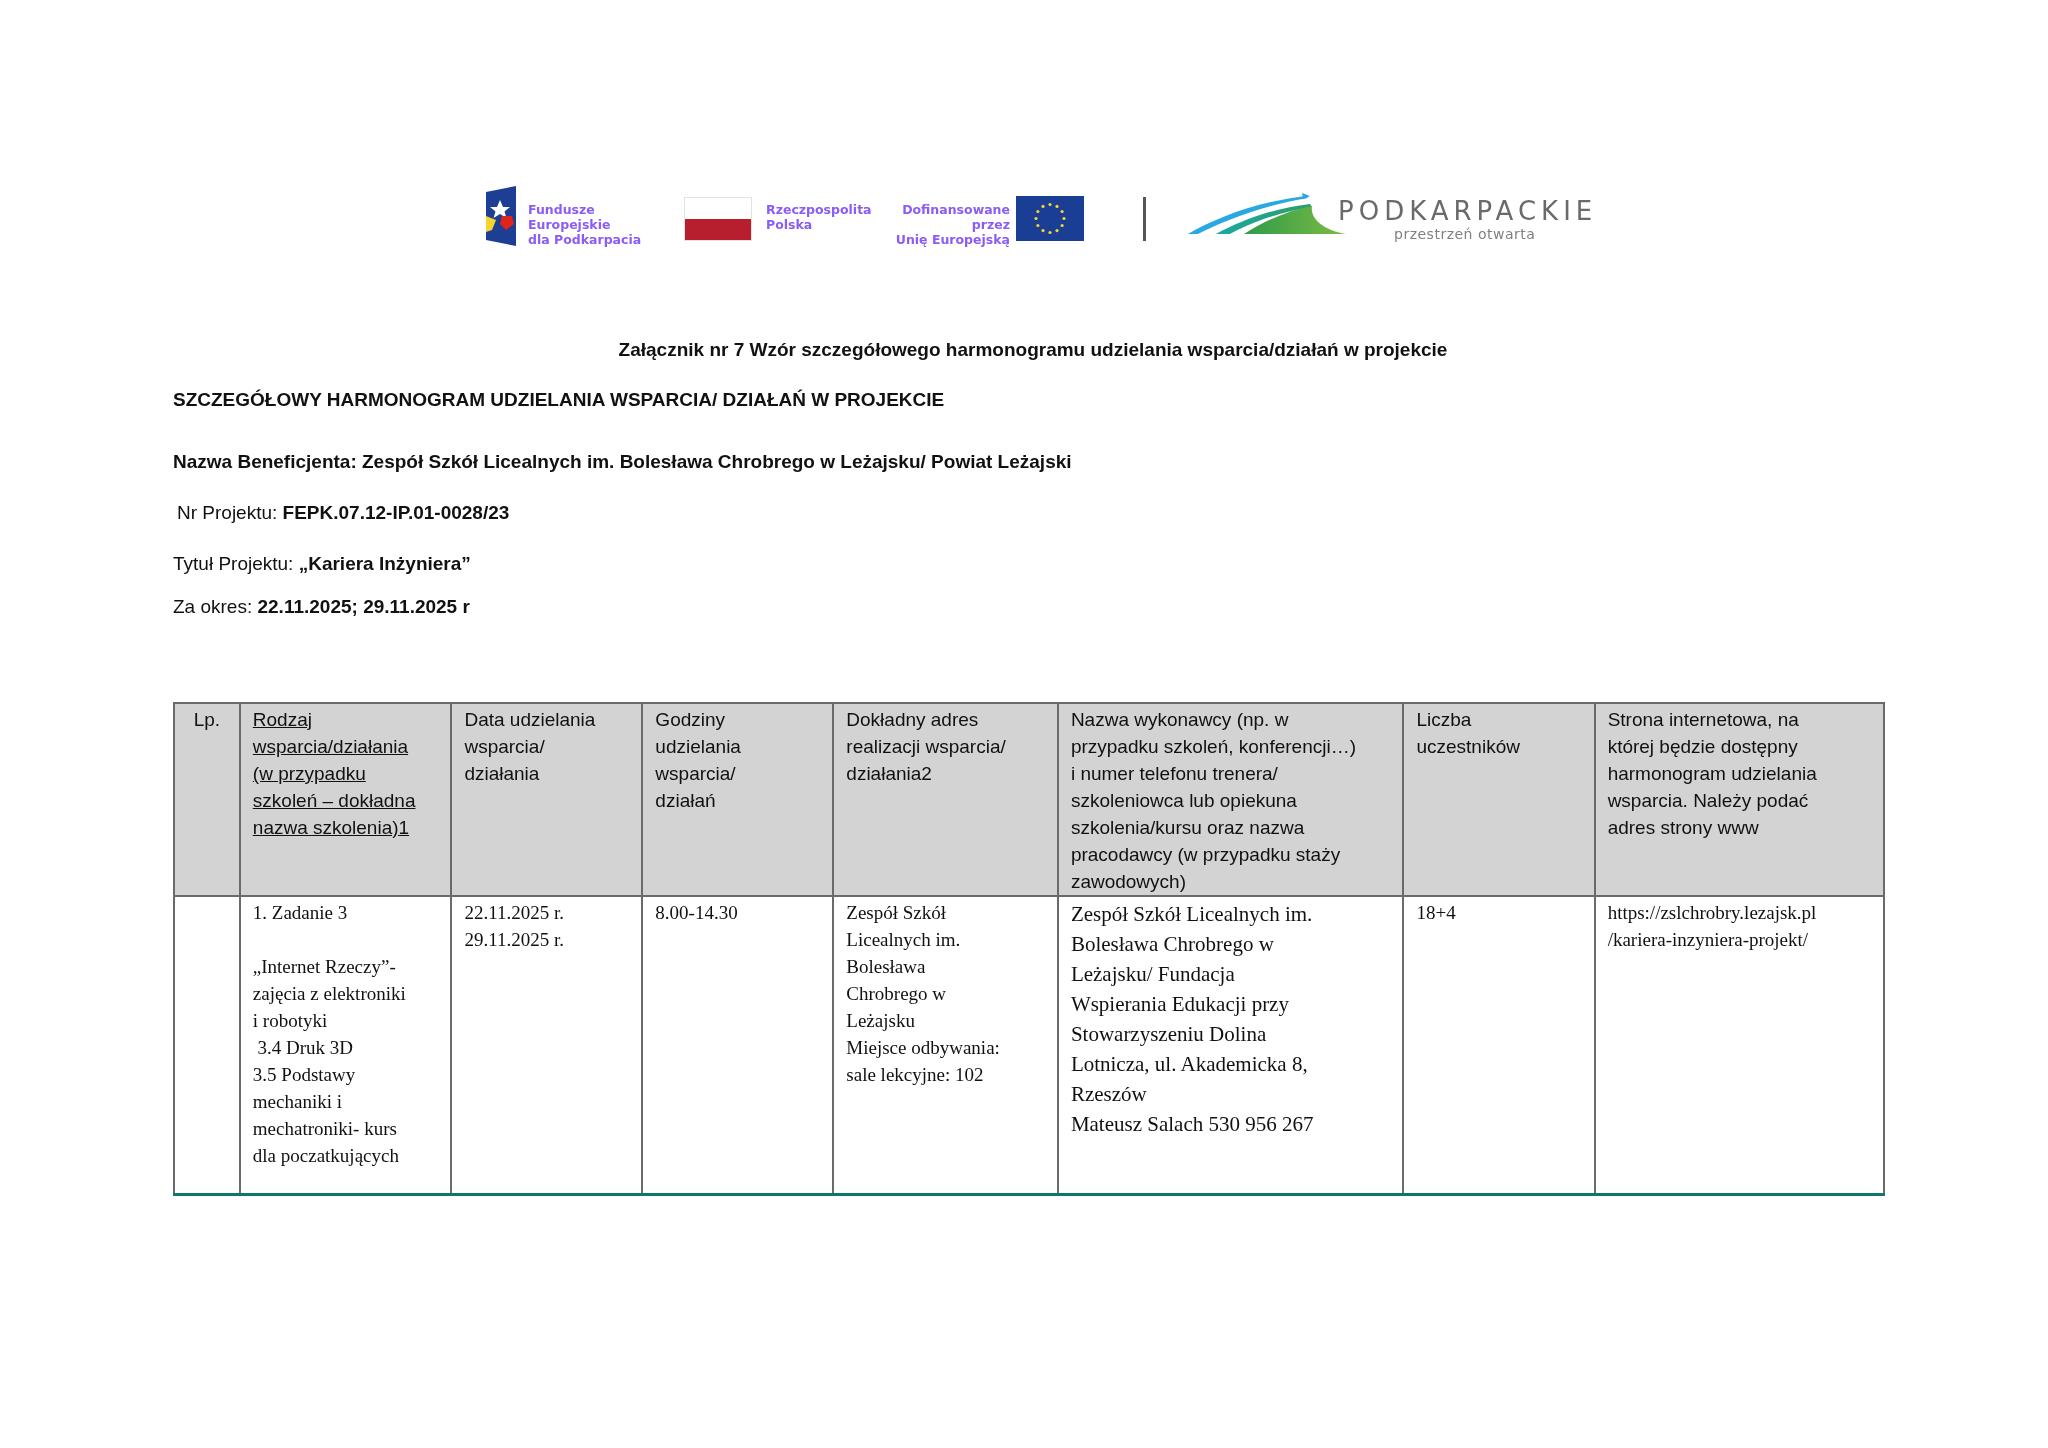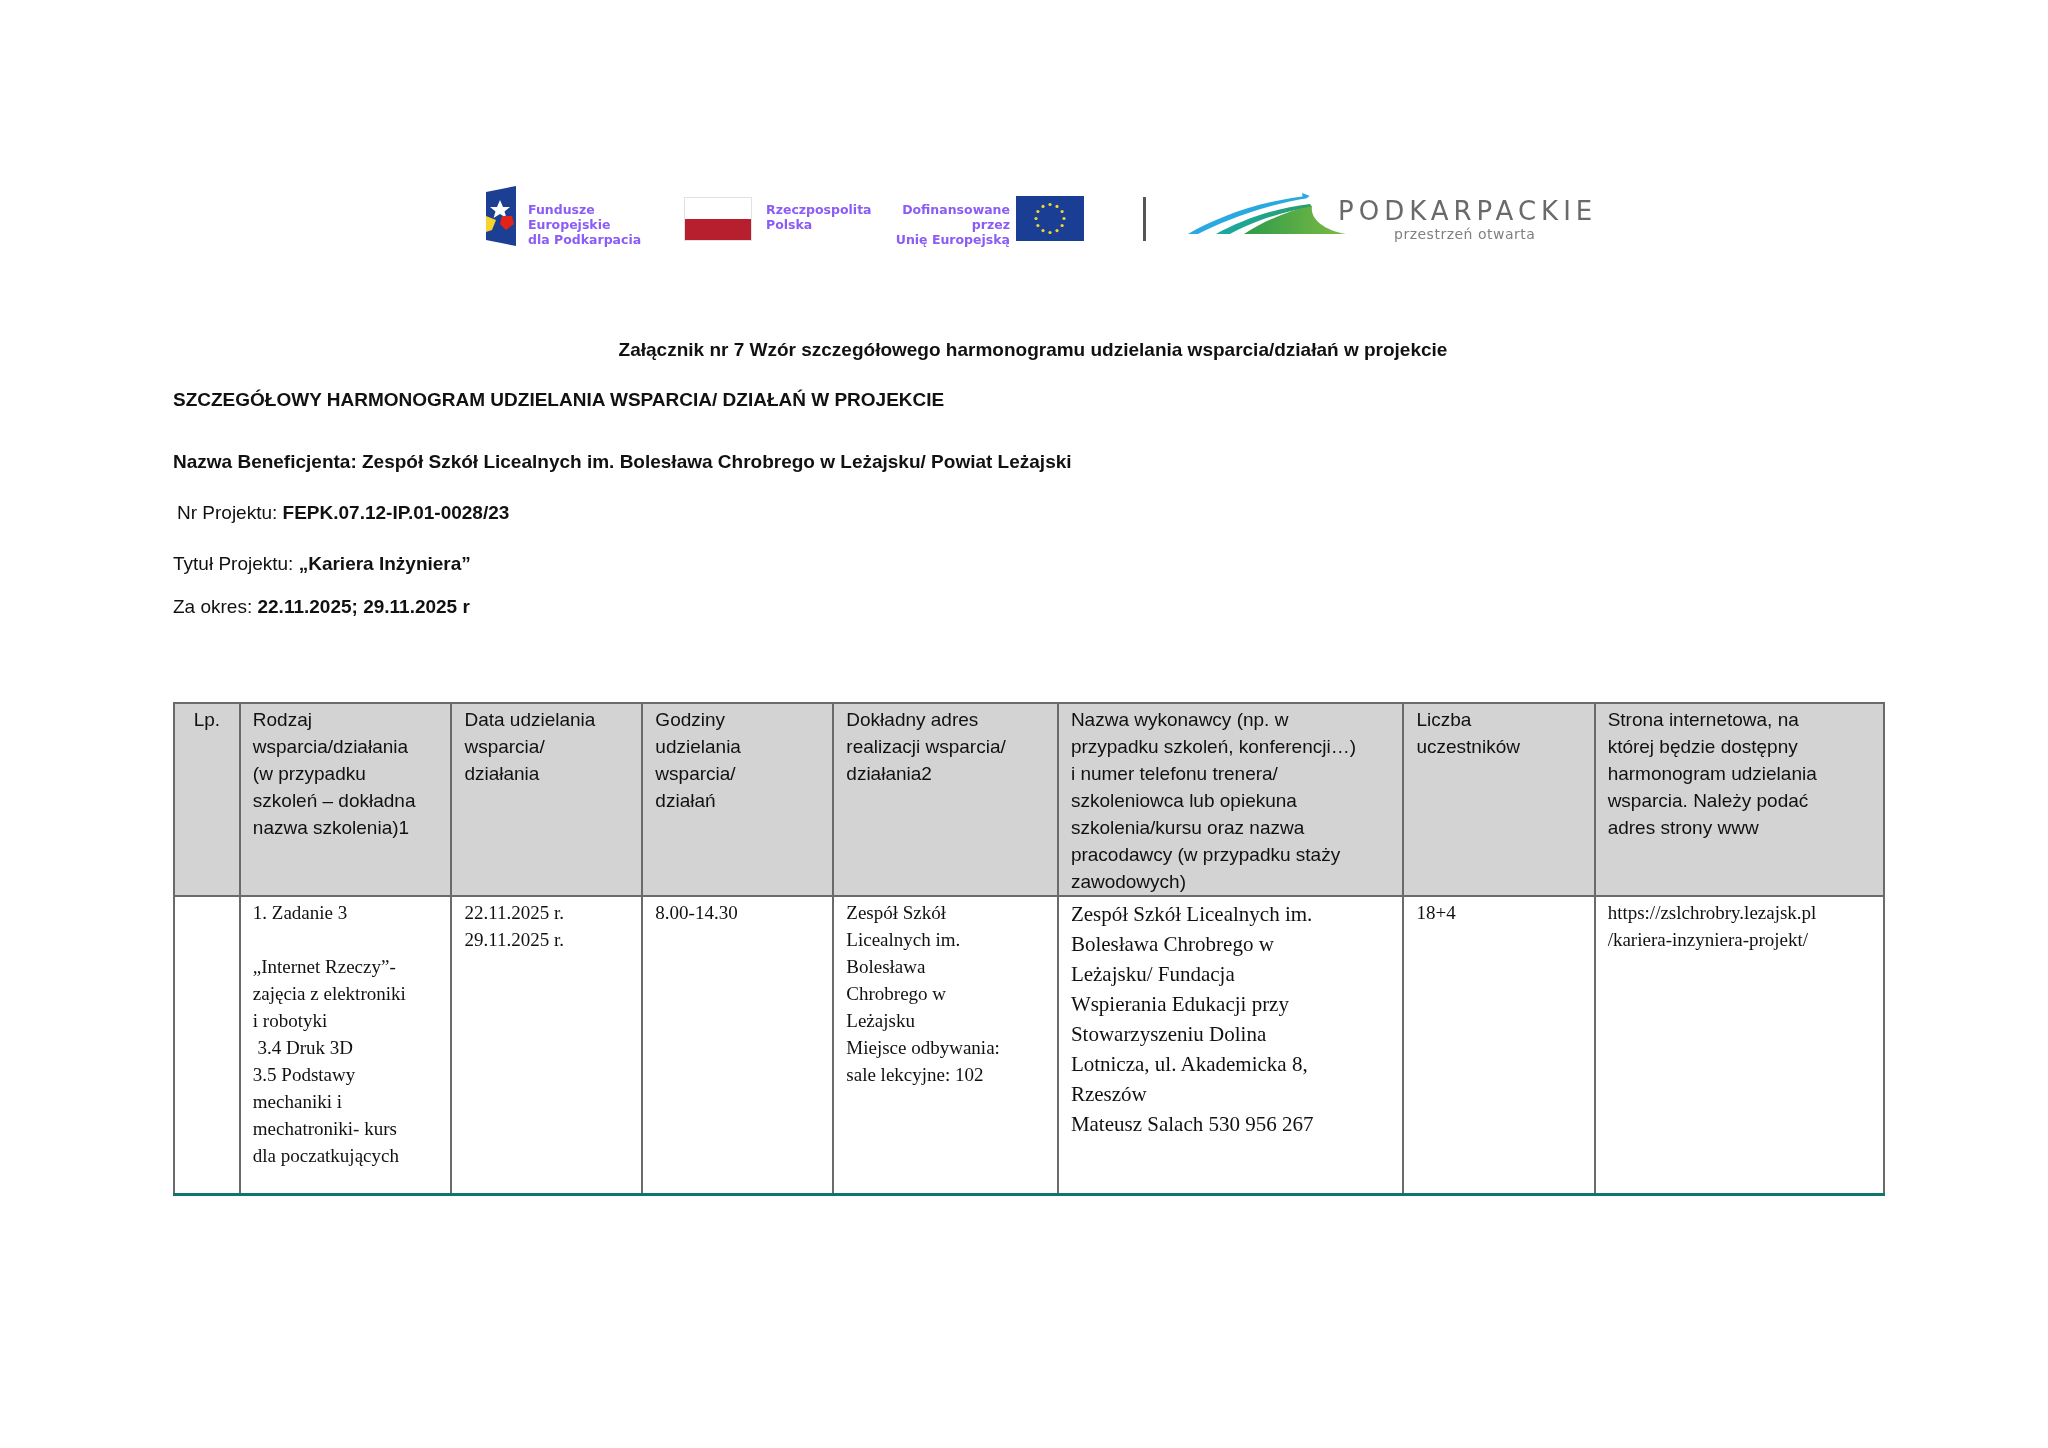--- a/index.html
+++ b/index.html
@@ -45,21 +45,21 @@
       border-collapse: collapse; font-size: 19px; line-height: 27px;
     }
     table.sched th, table.sched td {
       border: 2px solid #6a6a6a; vertical-align: top; text-align: left;
       padding: 2px 12px 0 12px; font-weight: normal;
     }
     table.sched thead th { background: #d3d3d3; height: 188px; }
     table.sched tbody td { height: 294px; }
     table.sched tbody tr { border-bottom: 3px solid #0f766e; font-family: Liberation Serif, serif; }
     .col-lp { width: 40px; }
-    .col-rodzaj { width: 186px; }
+    .col-rodzaj { width: 186px; text-decoration: underline; }
     .col-data { width: 166px; }
     .col-godz { width: 166px; }
     .col-adres { width: 200px; }
     .col-wyk { width: 322px; }
     .col-liczba { width: 166px; }
     .col-www { width: 264px; }
     .line { display: block; white-space: pre-wrap; }
     .cell-big { font-size: 21px; line-height: 30px; }
     .th-lp { text-align: center !important; }
   </style>

